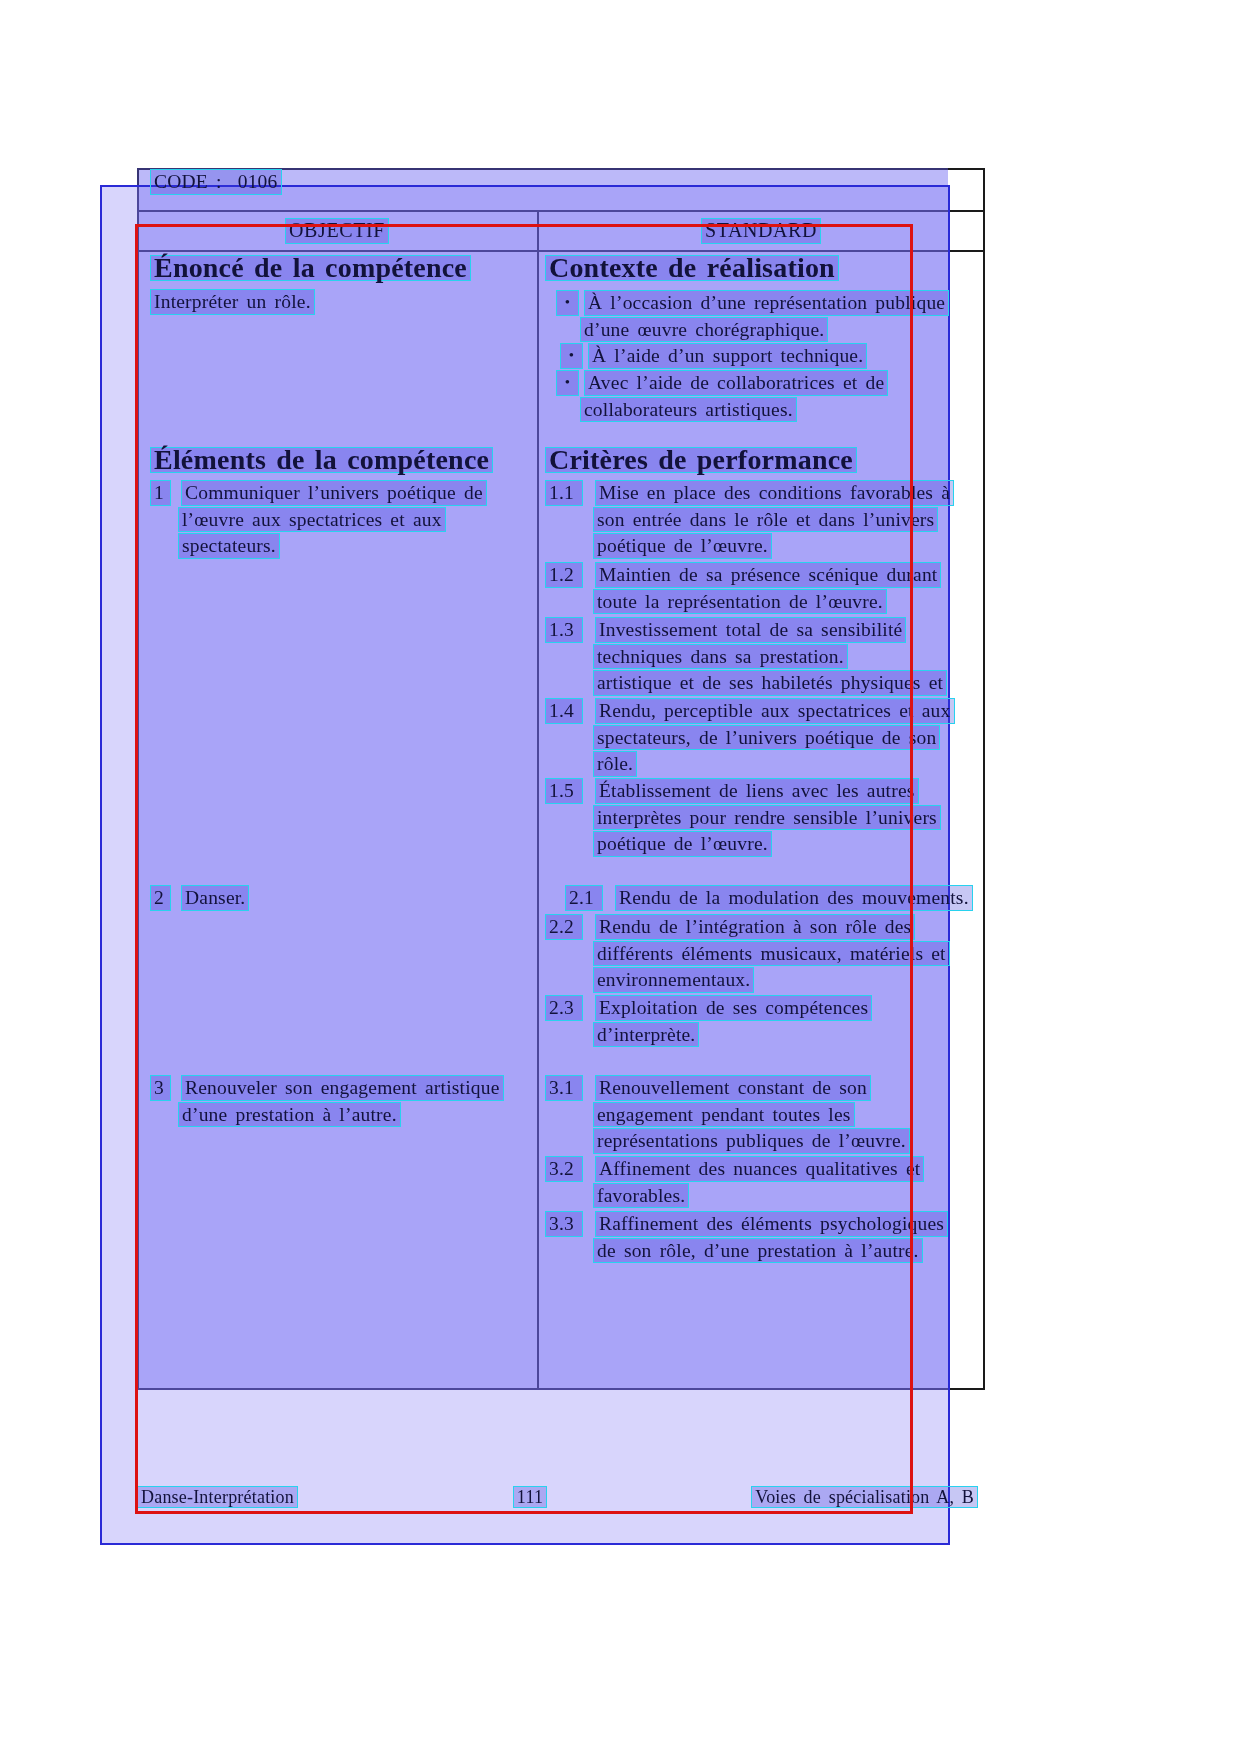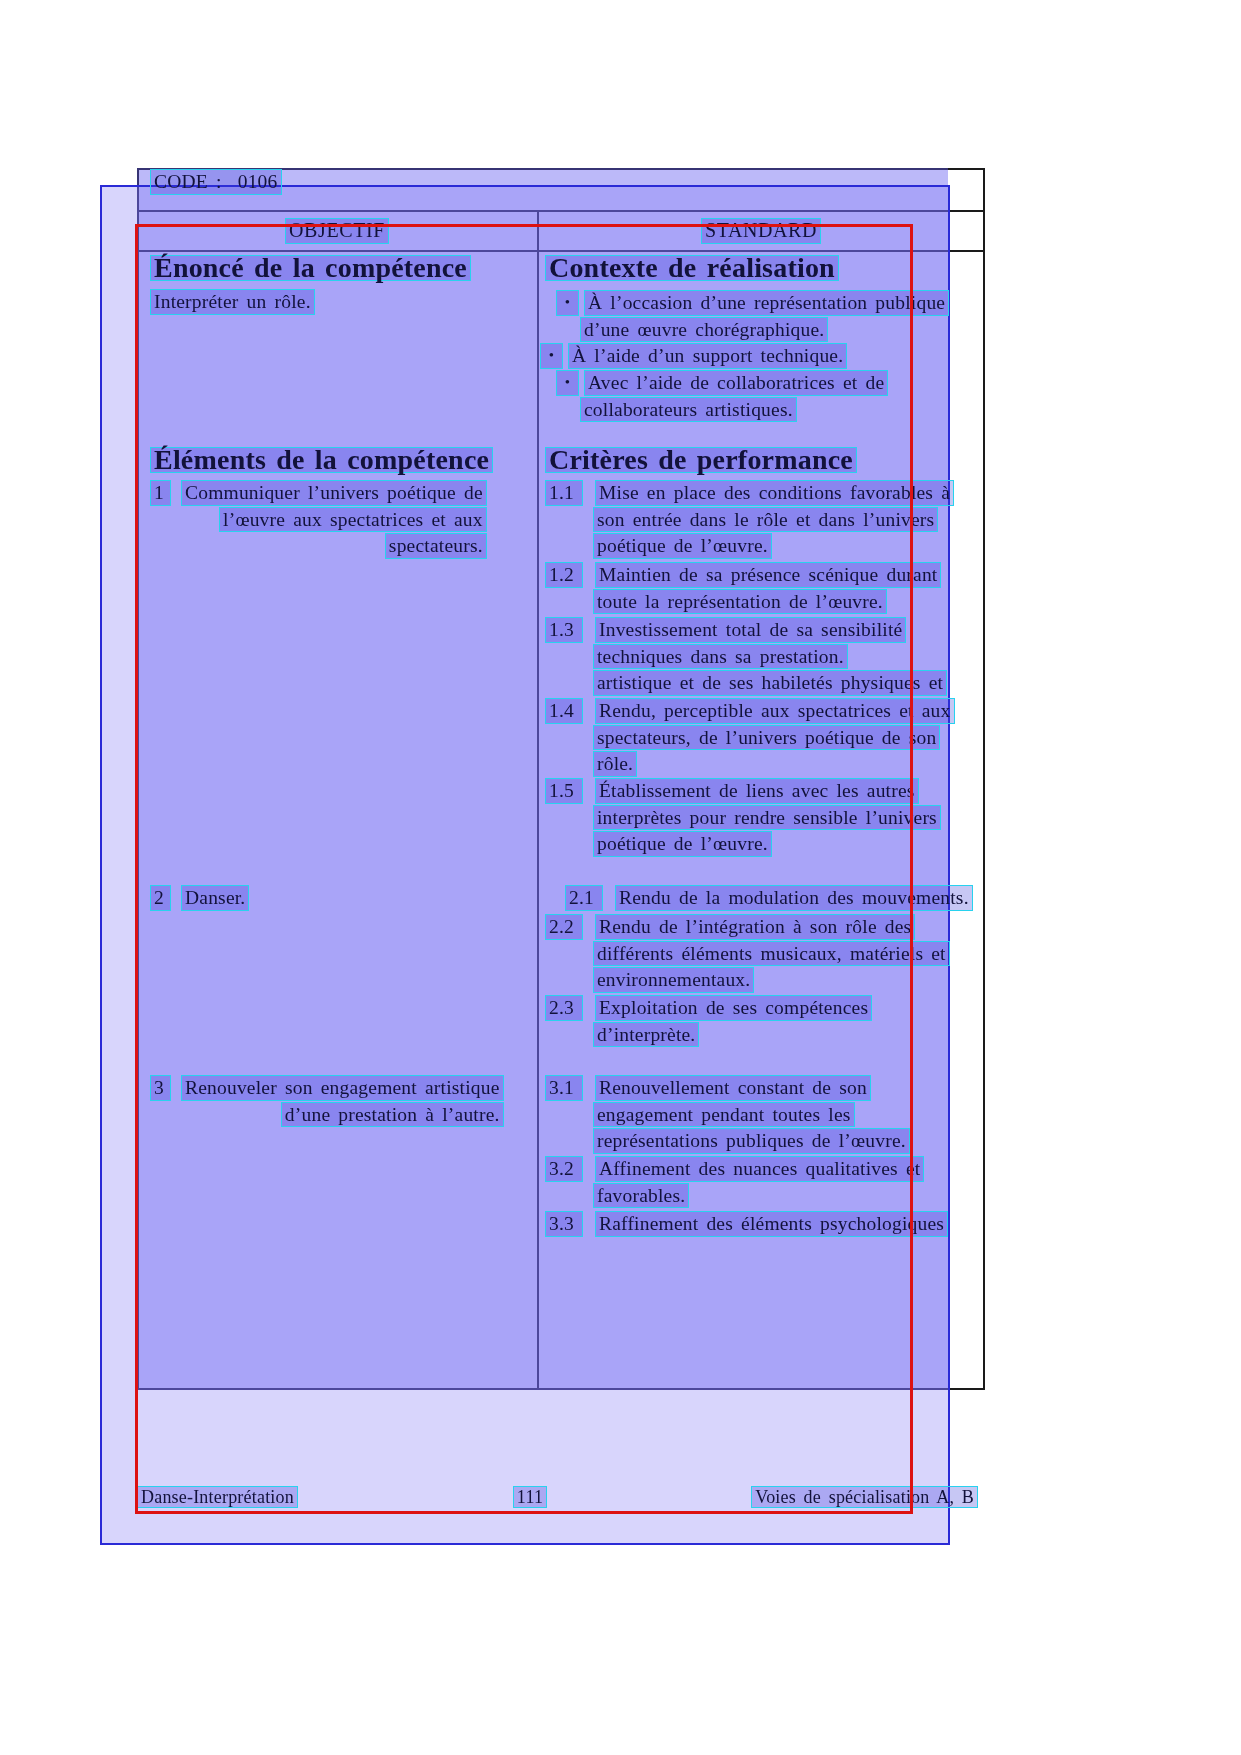--- a/index.html
+++ b/index.html
@@ -15,21 +15,21 @@
   .line{height:26.6px;white-space:nowrap;}
   .hl{display:inline-block;vertical-align:top;border:1.5px solid #28d2ee;background:rgba(55,55,215,0.28);
       padding:0 3px;font-size:19.5px;line-height:23.5px;letter-spacing:0.2px;word-spacing:3px;white-space:pre;}
   .hl.bold{font-weight:bold;font-size:28px;}
   .hl.caps{font-size:20px;letter-spacing:0.6px;}
   .hl.small{font-size:18px;line-height:20px;}
   .num{min-width:30px;margin-right:12px;}
   .numl{min-width:13px;margin-right:10px;}
   .bul{width:15px;margin-right:5px;text-align:center;font-size:15px;}
   .ind-r{margin-left:48px;}
-  .ind-l{text-align:right;}
+  .ind-l{margin-left:28px;}
   .ind-b{margin-left:24px;}
 </style>
 </head>
 <body>
 
 <div class="canvas">
 
   <div class="t-outer"></div>
   <div class="blk" style="left:137px;top:210px;width:848px;height:2px;"></div>
   <div class="blk" style="left:137px;top:250px;width:848px;height:2px;"></div>
@@ -77,21 +77,21 @@
   </div>
 
   <div class="grp" style="left:545px;top:255px;">
     <div class="line"><span class="hl bold">Contexte de réalisation</span></div>
   </div>
 
   <div class="grp" style="left:556px;top:290px;">
     <div class="line"><span class="hl bul">•</span><span class="hl">À l’occasion d’une représentation publique</span></div>
     <div class="line ind-b"><span class="hl">d’une œuvre chorégraphique.</span></div>
   </div>
-  <div class="grp" style="left:540px;top:343px;">
+  <div class="grp" style="left:560px;top:343px;">
     <div class="line"><span class="hl bul">•</span><span class="hl">À l’aide d’un support technique.</span></div>
   </div>
   <div class="grp" style="left:556px;top:370px;">
     <div class="line"><span class="hl bul">•</span><span class="hl">Avec l’aide de collaboratrices et de</span></div>
     <div class="line ind-b"><span class="hl">collaborateurs artistiques.</span></div>
   </div>
 
   <div class="grp" style="left:545px;top:447px;">
     <div class="line"><span class="hl bold">Critères de performance</span></div>
   </div>
@@ -146,20 +146,21 @@
     <div class="line ind-r"><span class="hl">représentations publiques de l’œuvre.</span></div>
   </div>
 
   <div class="grp" style="left:545px;top:1156px;">
     <div class="line"><span class="hl num">3.2</span><span class="hl">Affinement des nuances qualitatives et</span></div>
     <div class="line ind-r"><span class="hl">favorables.</span></div>
   </div>
 
   <div class="grp" style="left:545px;top:1211px;">
     <div class="line"><span class="hl num">3.3</span><span class="hl">Raffinement des éléments psychologiques</span></div>
+    <div class="line ind-r"><span class="hl">de son rôle, d’une prestation à l’autre.</span></div>
   </div>
 
   <div class="grp" style="left:137px;top:1486px;">
     <span class="hl small">Danse-Interprétation</span>
   </div>
   <div class="grp ctr" style="left:450px;top:1486px;width:160px;">
     <span class="hl small">111</span>
   </div>
   <div class="grp" style="left:700px;top:1486px;width:278px;text-align:right;">
     <span class="hl small">Voies de spécialisation A, B</span>

